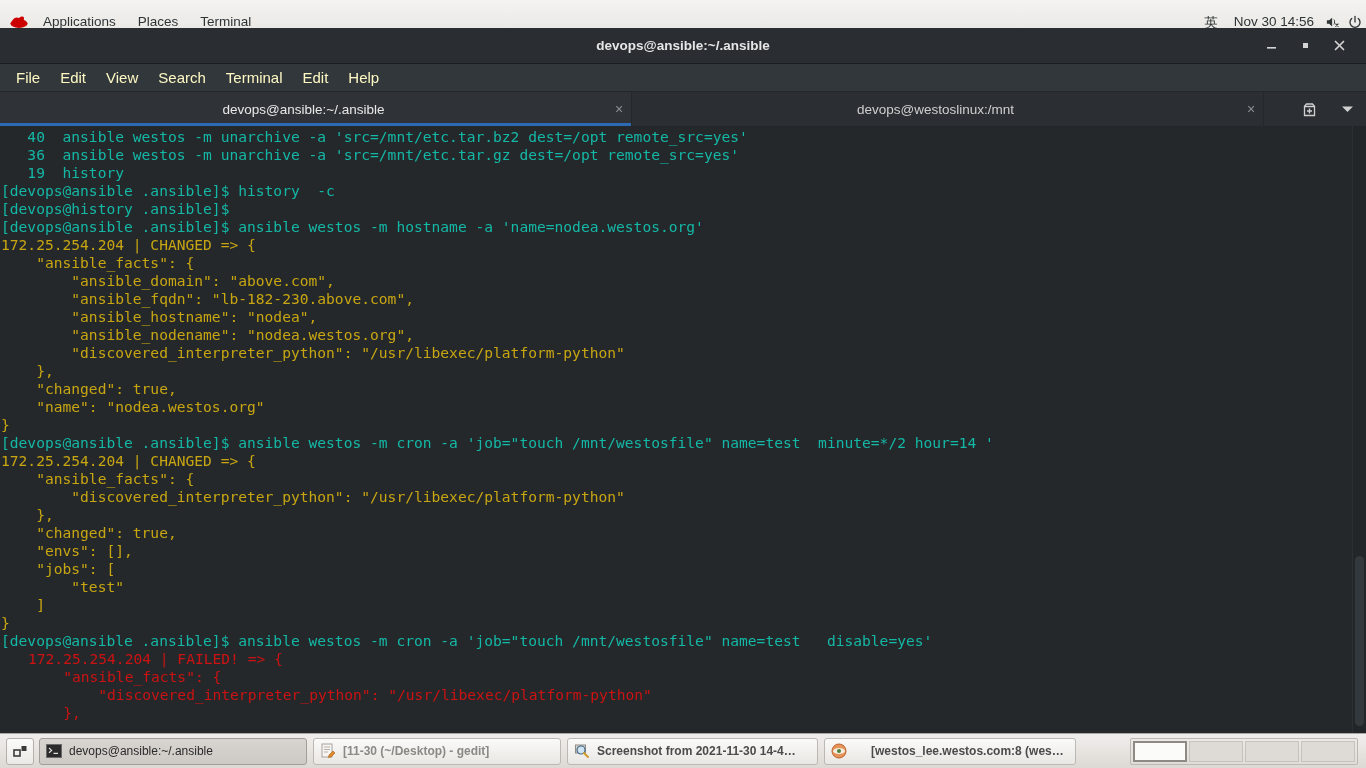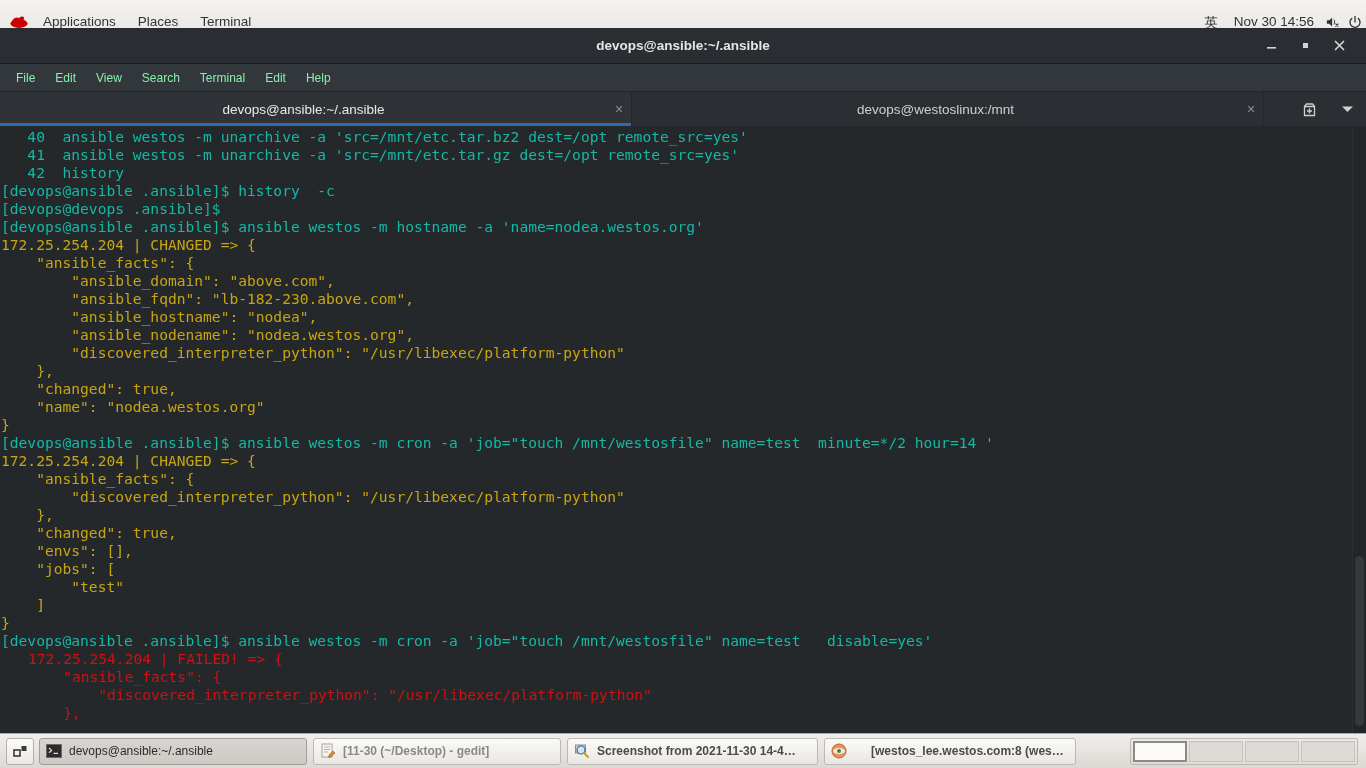--- a/index.html
+++ b/index.html
@@ -57,21 +57,21 @@
 
   #menubar {
     height: 28px; width: 100%;
     background: #32373b;
     display: flex; align-items: center;
     padding-left: 6px;
     border-bottom: 1px solid #24282b;
   }
   #menubar .mi {
     padding: 0 10px; height: 28px; line-height: 28px;
-    font-size: 12px; color: #86efac;
+    font-size: 15px; color: #fef9c3;
   }
 
   #tabbar {
     height: 34px; width: 100%;
     background: #2b2f33;
     display: flex; align-items: stretch;
     position: relative;
   }
   .tab {
     position: relative;
@@ -281,24 +281,24 @@
         <svg width="13" height="9" viewBox="0 0 13 9">
             <path d="M1 1.5l5.5 5.5L12 1.5z" fill="#d0d0d0"></path>
           </svg>
       </div>
     </div>
   </div>
 
   <div id="term">
     <div id="term-inner">
         <div class="tline c-white">   40  ansible westos -m unarchive -a 'src=/mnt/etc.tar.bz2 dest=/opt remote_src=yes'</div>
-        <div class="tline c-white">   41  ansible westos -m unarchive -a 'src=/mnt/etc.tar.gz dest=/opt remote_src=yes'</div>
-        <div class="tline c-white">   42  history</div>
+        <div class="tline c-white">   36  ansible westos -m unarchive -a 'src=/mnt/etc.tar.gz dest=/opt remote_src=yes'</div>
+        <div class="tline c-white">   19  history</div>
         <div class="tline c-white">[devops@ansible .ansible]$ history  -c</div>
-        <div class="tline c-white">[devops@devops .ansible]$</div>
+        <div class="tline c-white">[devops@history .ansible]$</div>
         <div class="tline c-white">[devops@ansible .ansible]$ ansible westos -m hostname -a 'name=nodea.westos.org'</div>
         <div class="tline c-yellow">172.25.254.204 | CHANGED =&gt; {</div>
         <div class="tline c-yellow">    "ansible_facts": {</div>
         <div class="tline c-yellow">        "ansible_domain": "above.com",</div>
         <div class="tline c-yellow">        "ansible_fqdn": "lb-182-230.above.com",</div>
         <div class="tline c-yellow">        "ansible_hostname": "nodea",</div>
         <div class="tline c-yellow">        "ansible_nodename": "nodea.westos.org",</div>
         <div class="tline c-yellow">        "discovered_interpreter_python": "/usr/libexec/platform-python"</div>
         <div class="tline c-yellow">    },</div>
         <div class="tline c-yellow">    "changed": true,</div>

